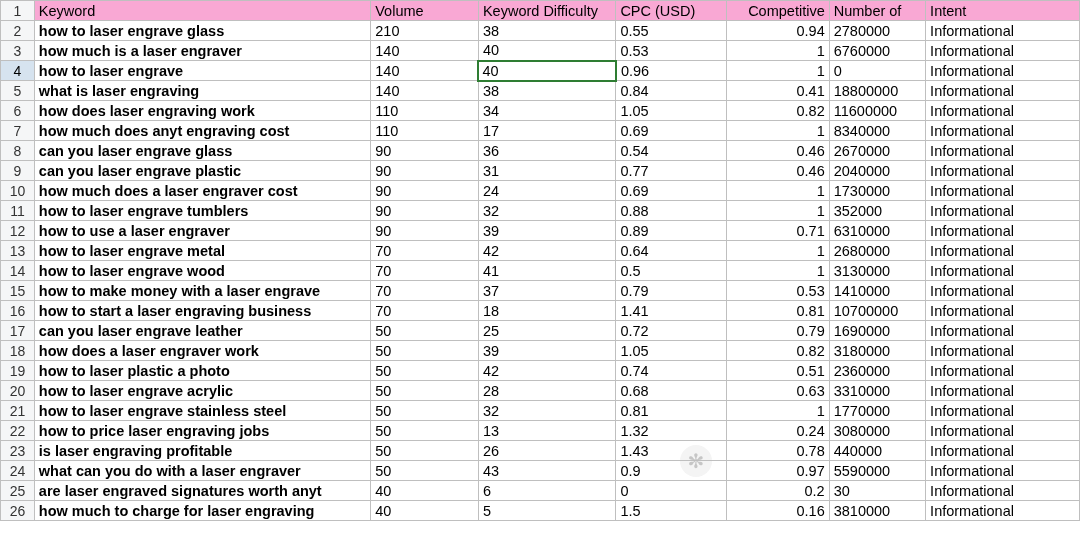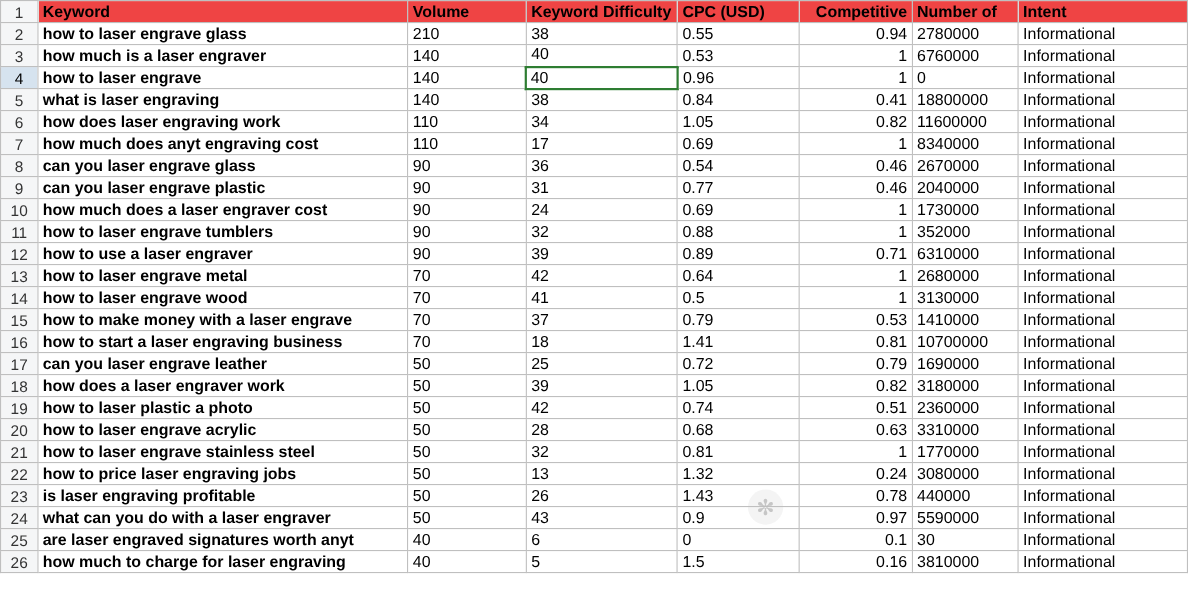--- a/index.html
+++ b/index.html
@@ -31,23 +31,23 @@
       text-align: center;
       background: #f5f6f7;
       color: #333;
       font-size: 14px;
     }
     td.rownum.selected {
       background: #d6e3ef;
       color: #000;
     }
     td.header {
-      background: #ef4444;
+      background: #f9a8d4;
       color: #000;
-      font-weight: bold;
+      font-weight: normal;
     }
     td.cell.selected {
       border: 2px solid #2e7d32;
       height: 20px;
       padding: 0 3px;
     }
     .col-a { width: 328px; font-weight: bold; }
     .col-b { width: 105px; }
     .col-c { width: 134px; }
     .col-d { width: 108px; }
@@ -326,21 +326,21 @@
         <td class="cell col-e">0.97</td>
         <td class="cell col-f">5590000</td>
         <td class="cell col-g">Informational</td>
       </tr>
       <tr>
         <td class="rownum">25</td>
         <td class="cell col-a">are laser engraved signatures worth anyt</td>
         <td class="cell col-b">40</td>
         <td class="cell col-c">6</td>
         <td class="cell col-d">0</td>
-        <td class="cell col-e">0.1</td>
+        <td class="cell col-e">0.2</td>
         <td class="cell col-f">30</td>
         <td class="cell col-g">Informational</td>
       </tr>
       <tr>
         <td class="rownum">26</td>
         <td class="cell col-a">how much to charge for laser engraving</td>
         <td class="cell col-b">40</td>
         <td class="cell col-c">5</td>
         <td class="cell col-d">1.5</td>
         <td class="cell col-e">0.16</td>

